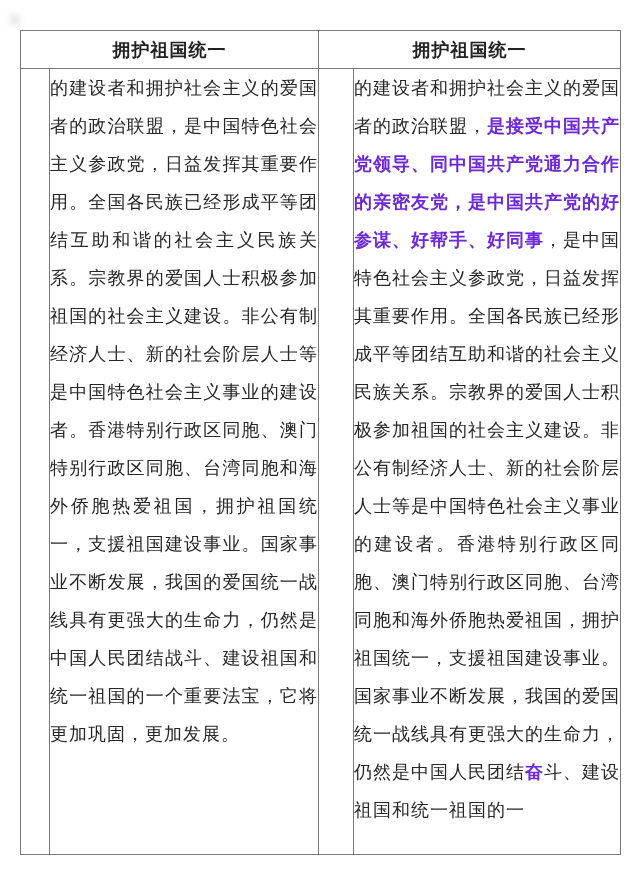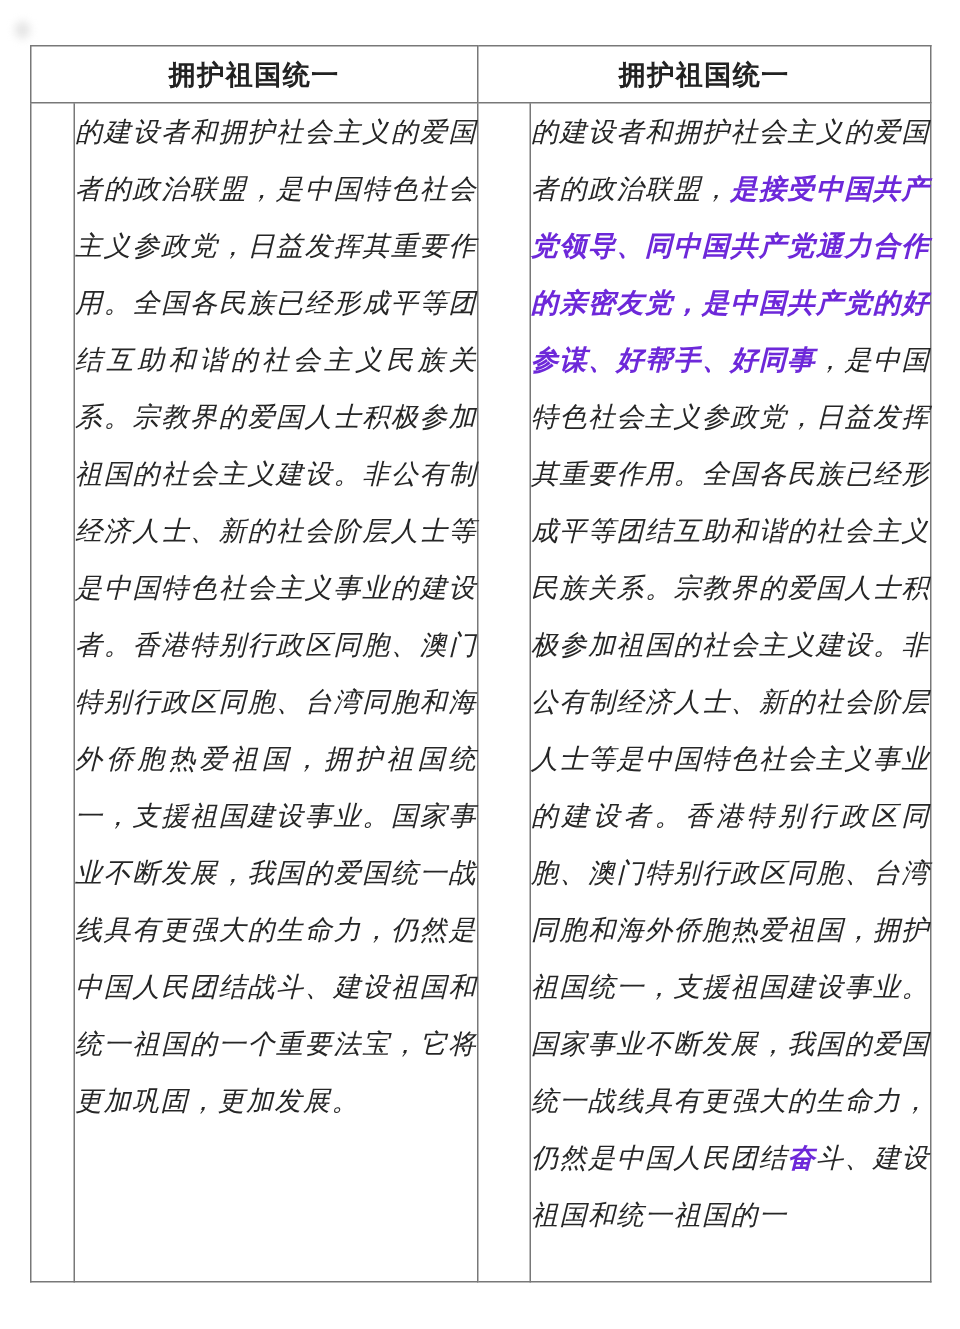--- a/index.html
+++ b/index.html
@@ -46,21 +46,20 @@
     font-weight: 700;
     font-size: 18px;
     letter-spacing: 1px;
     color: #222222;
     text-align: center;
     vertical-align: middle;
     background: #ffffff;
   }
   tr.body-row {
     height: 786px;
-    font-style: italic;
   }
   tr.body-row td {
     vertical-align: top;
     background: #ffffff;
   }
   td.text-cell {
     padding: 2px 8px 0 11px;
     font-size: 18px;
     line-height: 38px;
     letter-spacing: 1px;

